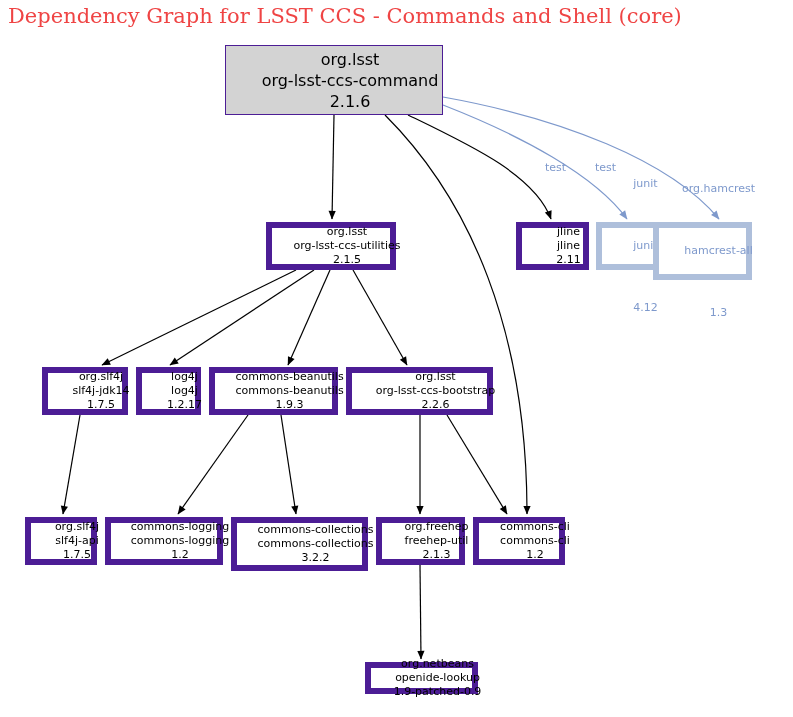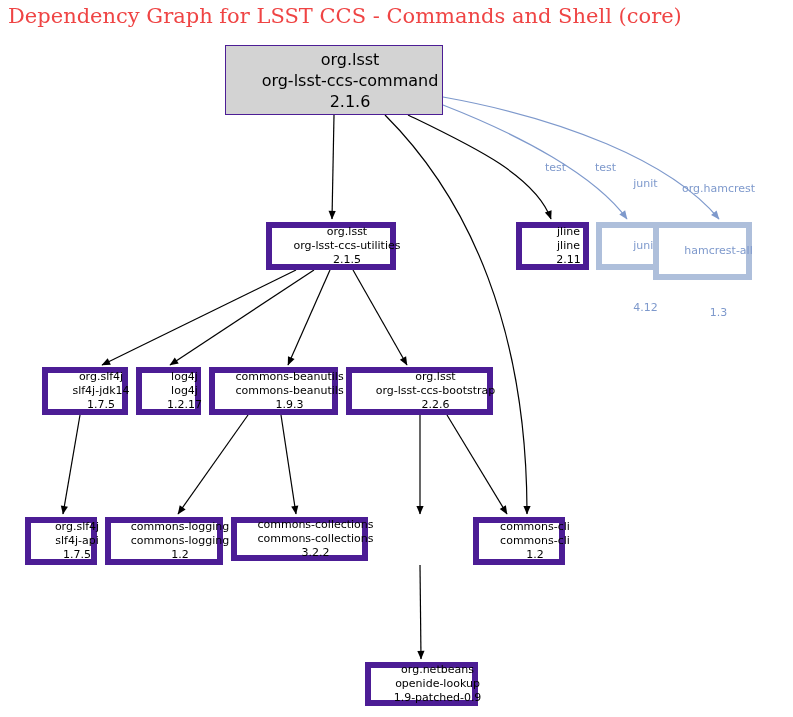--- a/index.html
+++ b/index.html
@@ -124,32 +124,37 @@
     <span class="nl">slf4j-api</span>
     <span class="nl">1.7.5</span>
   </div>
 
   <div class="node" style="left:105px;top:517px;width:118px;height:48px">
     <span class="nl">commons-logging</span>
     <span class="nl">commons-logging</span>
     <span class="nl">1.2</span>
   </div>
 
-  <div class="node" style="left:231px;top:517px;width:137px;height:44px">
+  <div class="node" style="left:231px;top:517px;width:137px;height:54px">
     <span class="nl">commons-collections</span>
     <span class="nl">commons-collections</span>
     <span class="nl">3.2.2</span>
   </div>
 
+  <div class="node" style="left:376px;top:517px;width:89px;height:48px">
+    <span class="nl">org.freehep</span>
+    <span class="nl">freehep-util</span>
+    <span class="nl">2.1.3</span>
+  </div>
 
   <div class="node" style="left:473px;top:517px;width:92px;height:48px">
     <span class="nl">commons-cli</span>
     <span class="nl">commons-cli</span>
     <span class="nl">1.2</span>
   </div>
 
-  <div class="node" style="left:365px;top:662px;width:113px;height:44px">
+  <div class="node" style="left:365px;top:662px;width:113px;height:32px">
     <span class="nl">org.netbeans</span>
     <span class="nl">openide-lookup</span>
     <span class="nl">1.9-patched-0.9</span>
   </div>
 
 </div>
 
 </body></html>

